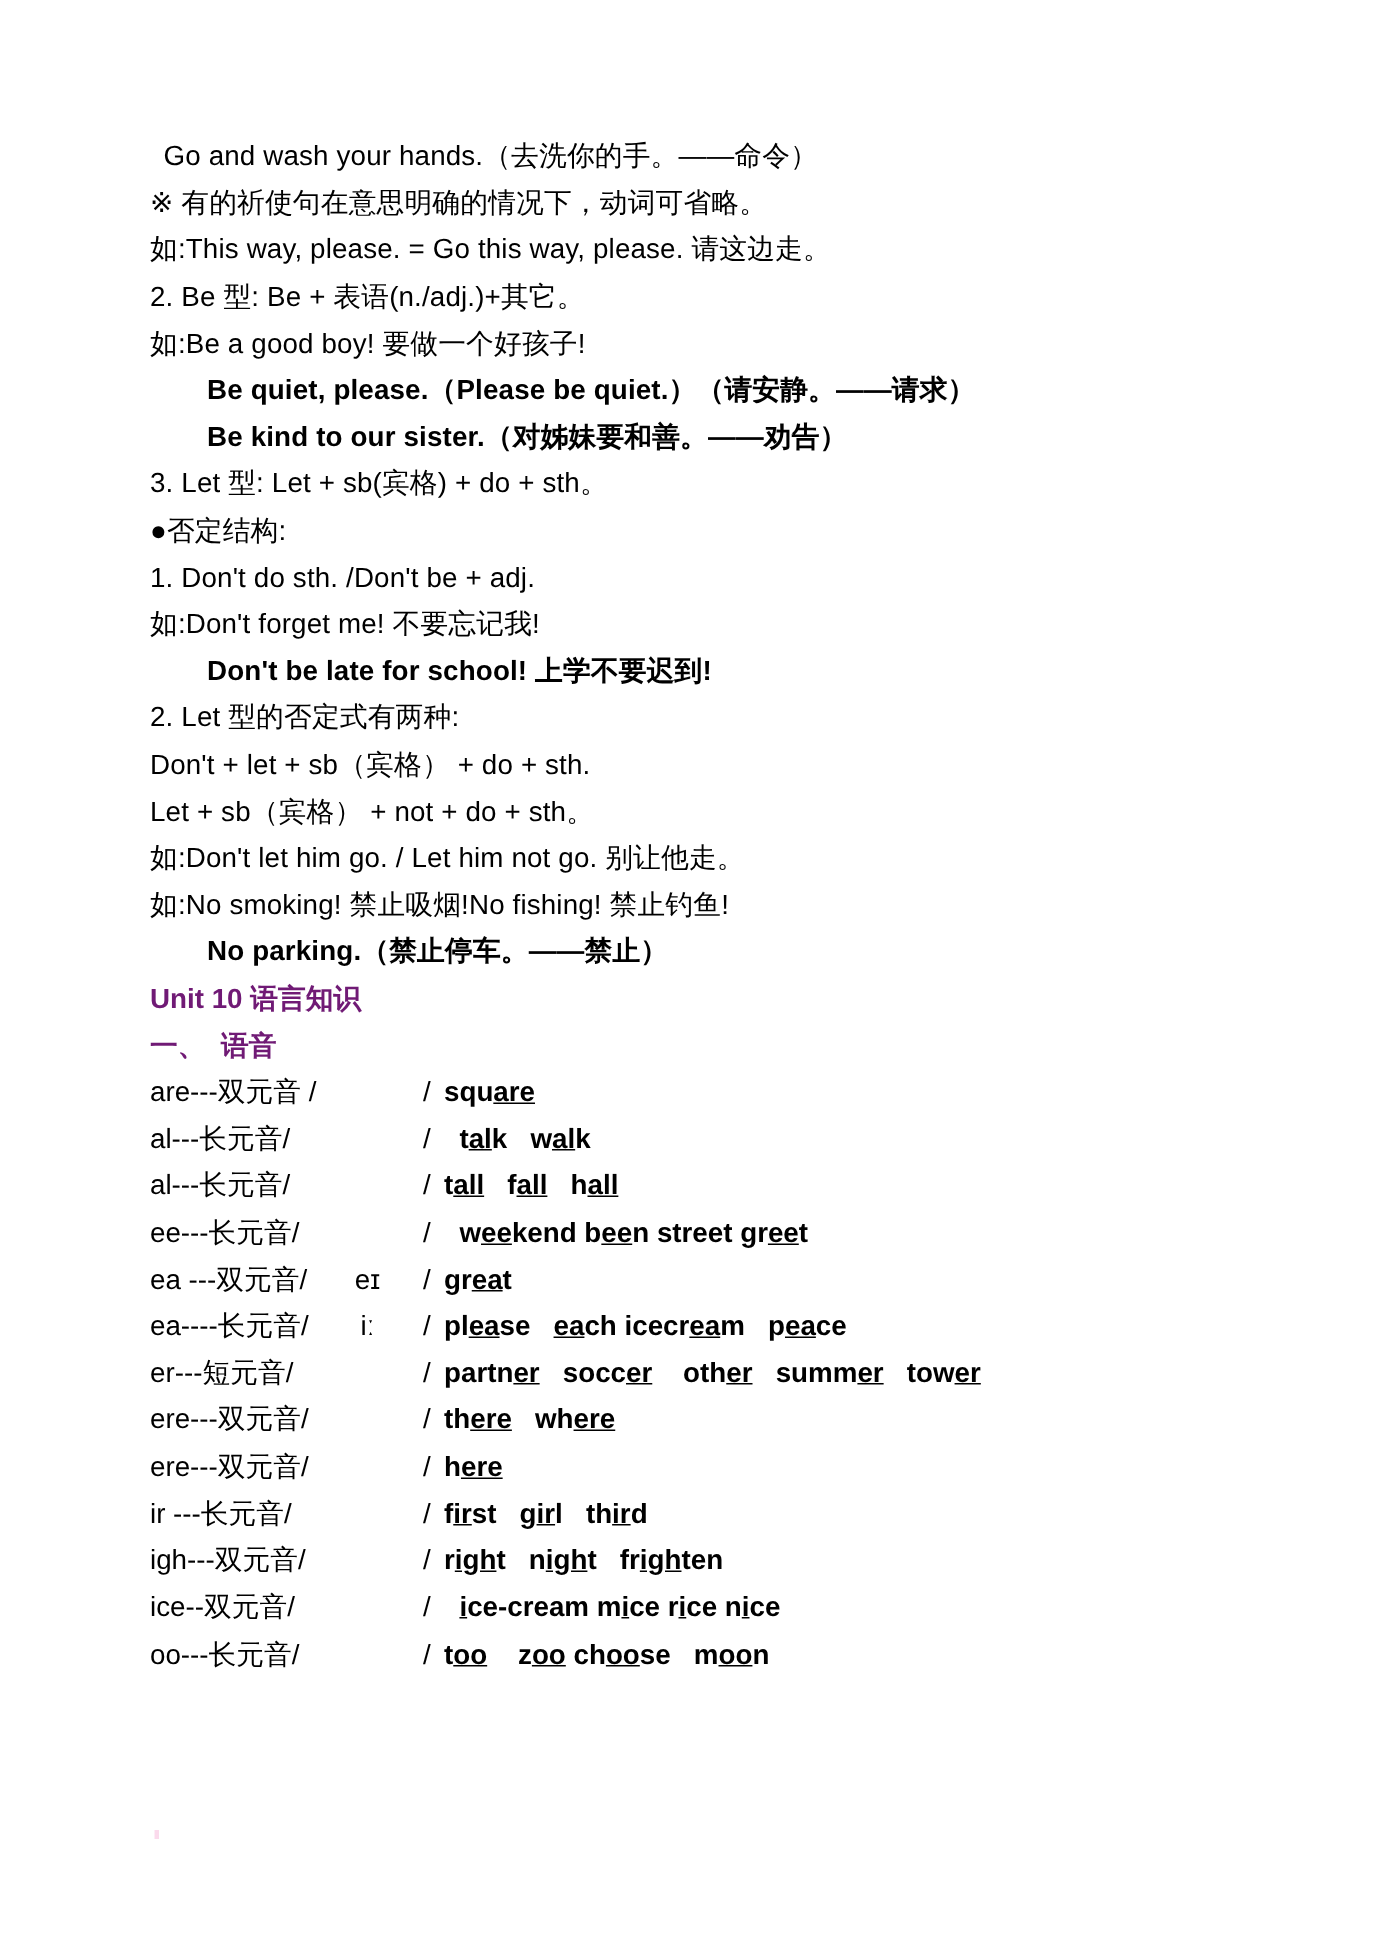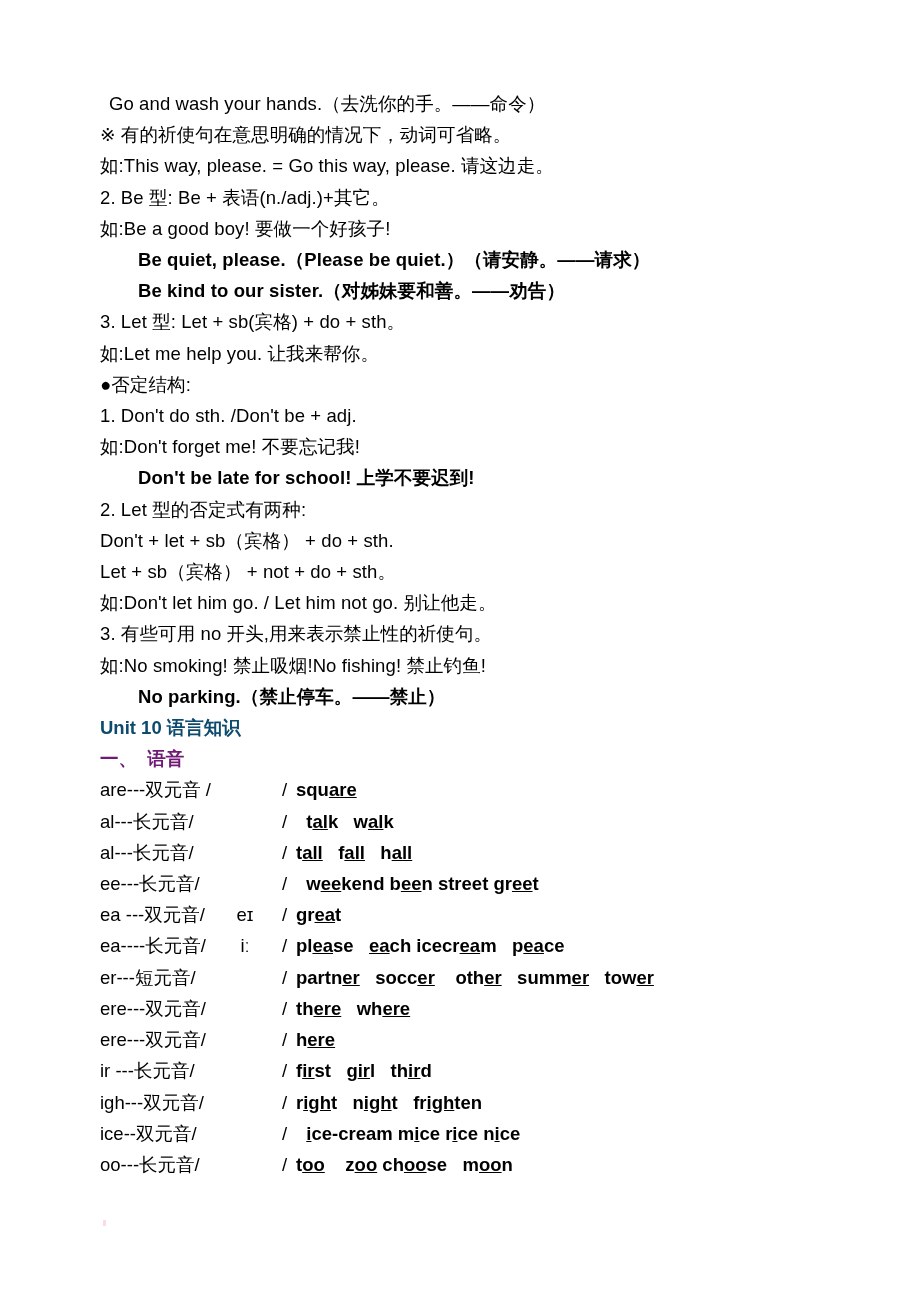--- a/index.html
+++ b/index.html
@@ -32,21 +32,21 @@
 
   
   .ind-0 { padding-left: 0; }
   .ind-1 { padding-left: 9px; }
   .ind-2 { padding-left: 38px; font-weight: bold; }
 
   .heading-red {
     font-size: 18.5px;
     line-height: 31.2px;
     font-weight: bold;
-    color: #0c4a6e;
+    color: #701a75;
     white-space: pre;
   }
   .heading-black {
     font-size: 18.5px;
     line-height: 31.2px;
     font-weight: bold;
     color: #701a75;
     white-space: pre;
   }
 
@@ -83,30 +83,28 @@
 
   <div id="body-lines">
       <div class="line ind-1">Go and wash your hands.（去洗你的手。——命令）</div>
       <div class="line ind-0">※ 有的祈使句在意思明确的情况下，动词可省略。</div>
       <div class="line ind-0">如:This way, please. = Go this way, please. 请这边走。</div>
       <div class="line ind-0">2. Be 型: Be + 表语(n./adj.)+其它。</div>
       <div class="line ind-0">如:Be a good boy! 要做一个好孩子!</div>
       <div class="line ind-2">Be quiet, please.（Please be quiet.）（请安静。——请求）</div>
       <div class="line ind-2">Be kind to our sister.（对姊妹要和善。——劝告）</div>
       <div class="line ind-0">3. Let 型: Let + sb(宾格) + do + sth。</div>
-      <div class="line ind-0">如:Let me help you. 让我来帮你。</div>
       <div class="line ind-0">●否定结构:</div>
       <div class="line ind-0">1. Don't do sth. /Don't be + adj.</div>
       <div class="line ind-0">如:Don't forget me! 不要忘记我!</div>
       <div class="line ind-2">Don't be late for school! 上学不要迟到!</div>
       <div class="line ind-0">2. Let 型的否定式有两种:</div>
       <div class="line ind-0">Don't + let + sb（宾格） + do + sth.</div>
       <div class="line ind-0">Let + sb（宾格） + not + do + sth。</div>
       <div class="line ind-0">如:Don't let him go. / Let him not go. 别让他走。</div>
-      <div class="line ind-0">3. 有些可用 no 开头,用来表示禁止性的祈使句。</div>
       <div class="line ind-0">如:No smoking! 禁止吸烟!No fishing! 禁止钓鱼!</div>
       <div class="line ind-2">No parking.（禁止停车。——禁止）</div>
     </div>
 
   <div class="heading-red">Unit 10 语言知识</div>
 
   <div class="heading-black">一、  语音</div>
 
   <div class="phon-list" id="phon-list">
       <div class="phon-row"><span class="phon-key">are---双元音 /</span><span class="phon-ipa"></span><span class="phon-close">/</span><span class="phon-words"><span>squ</span><u>are</u></span></div>

